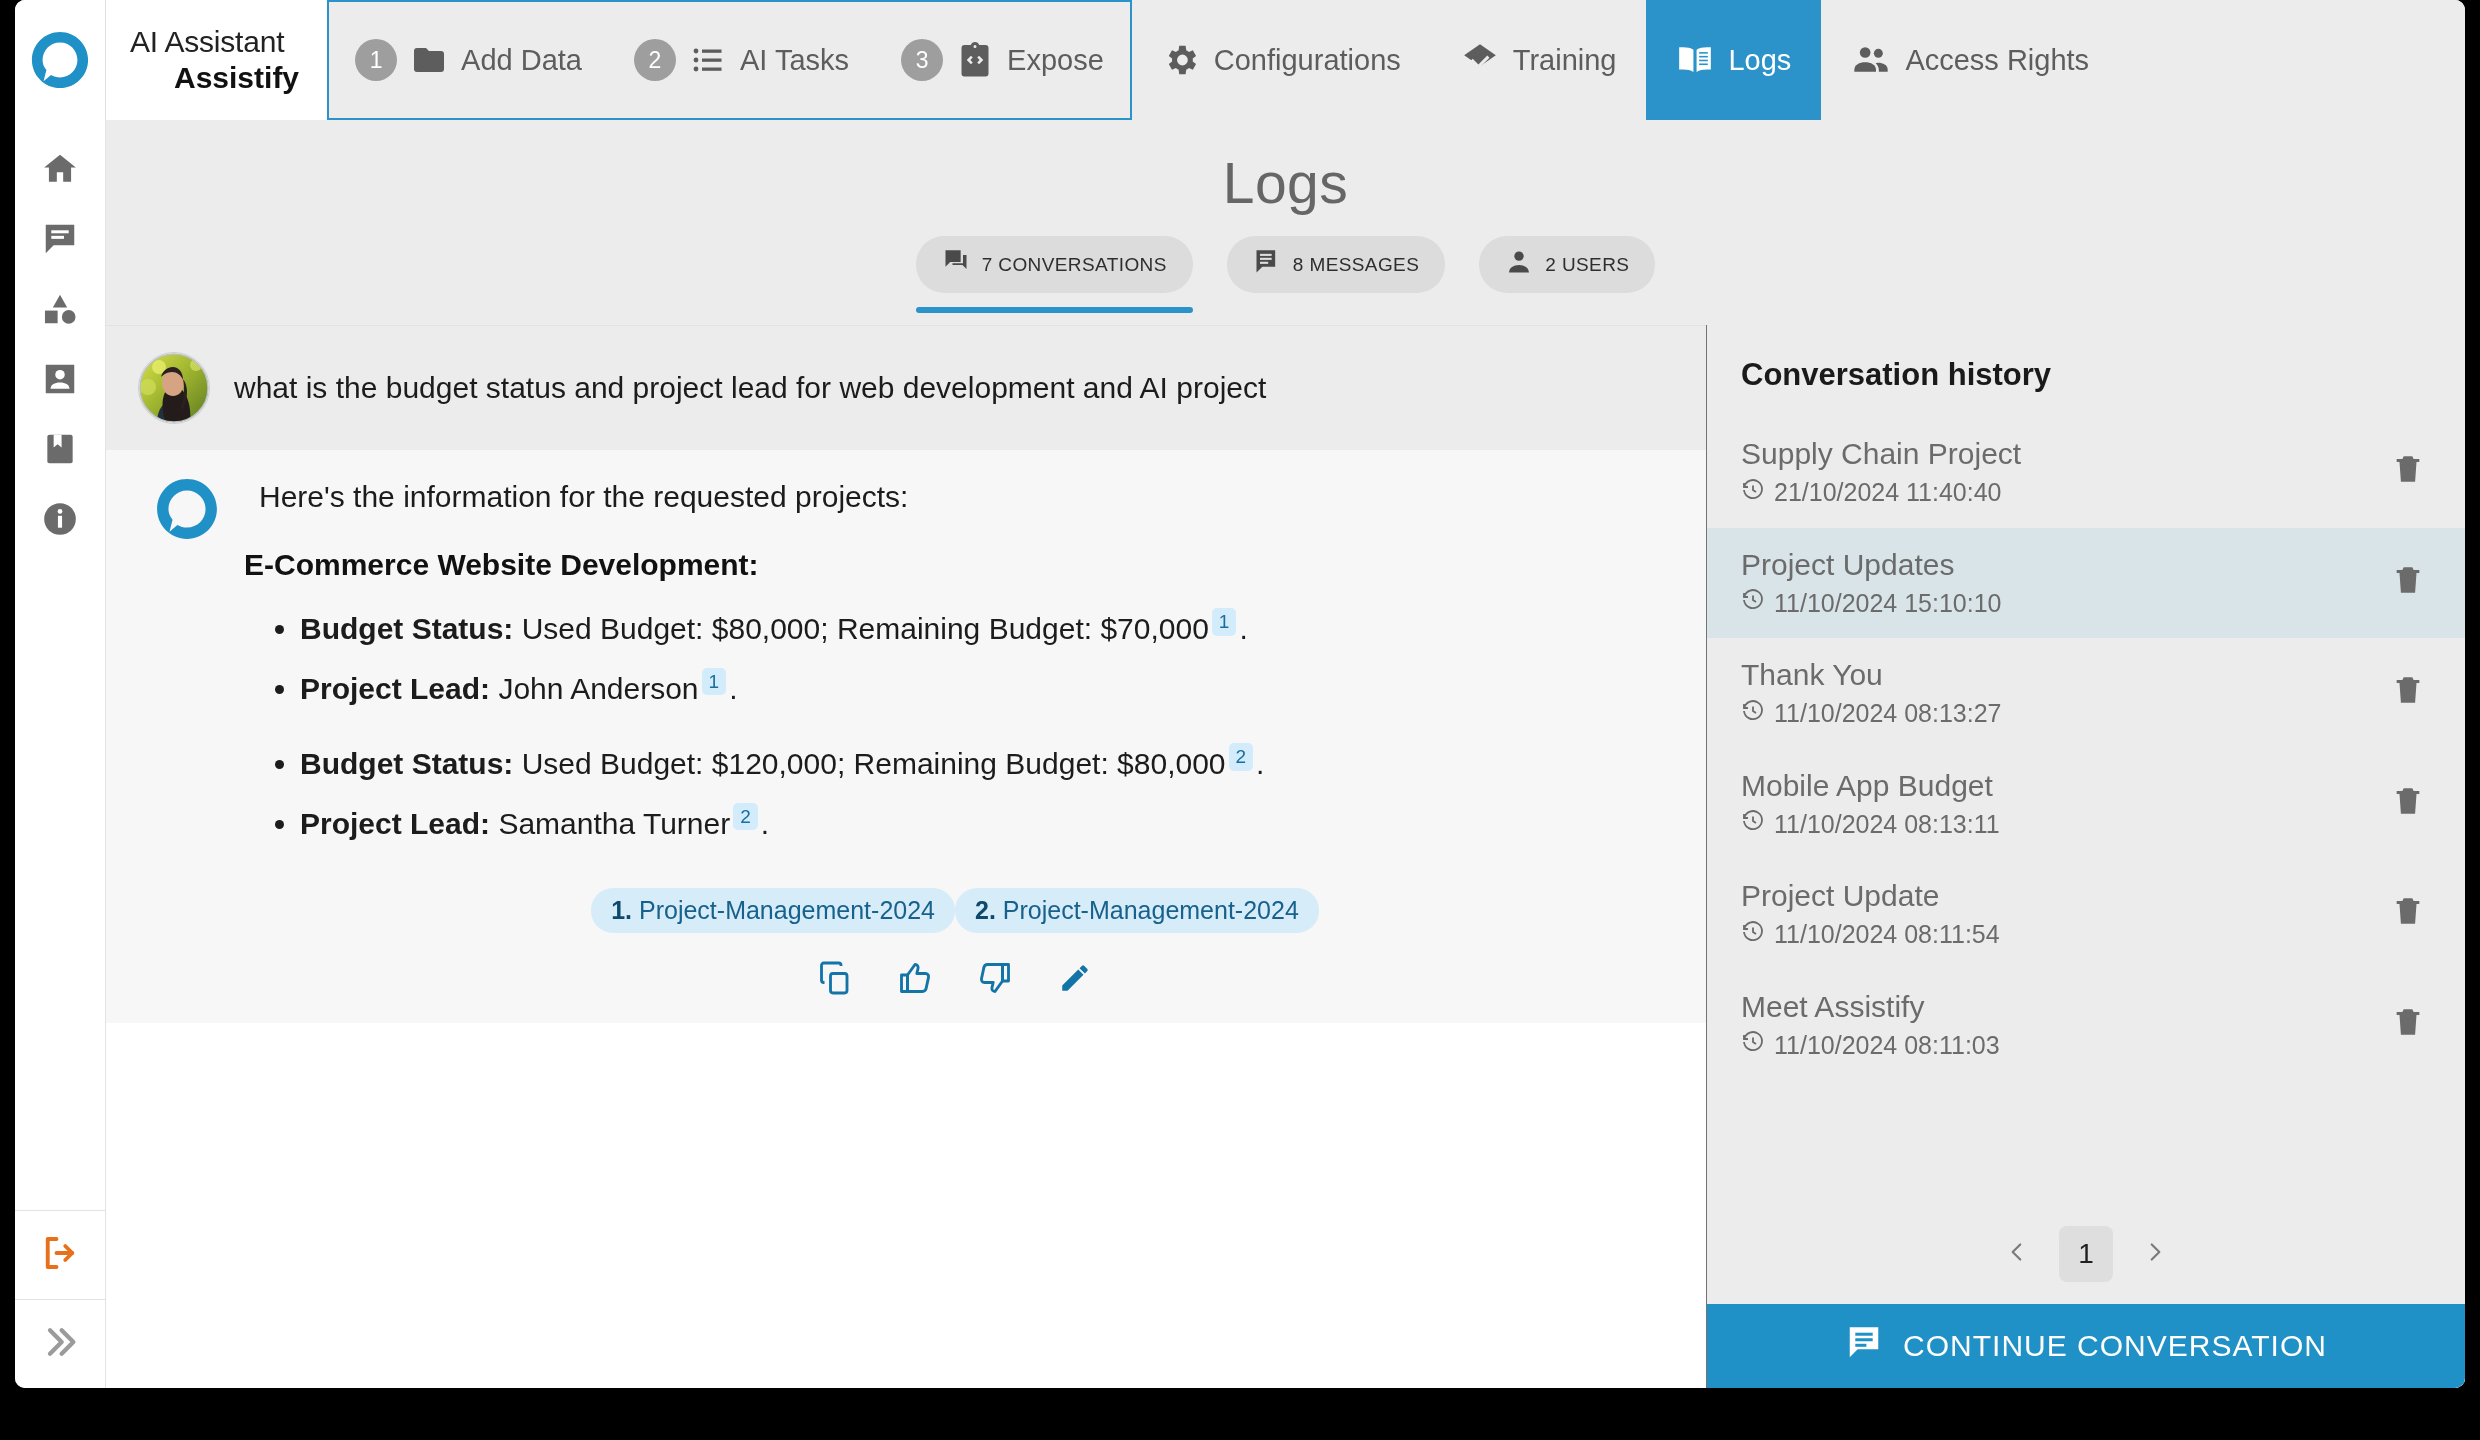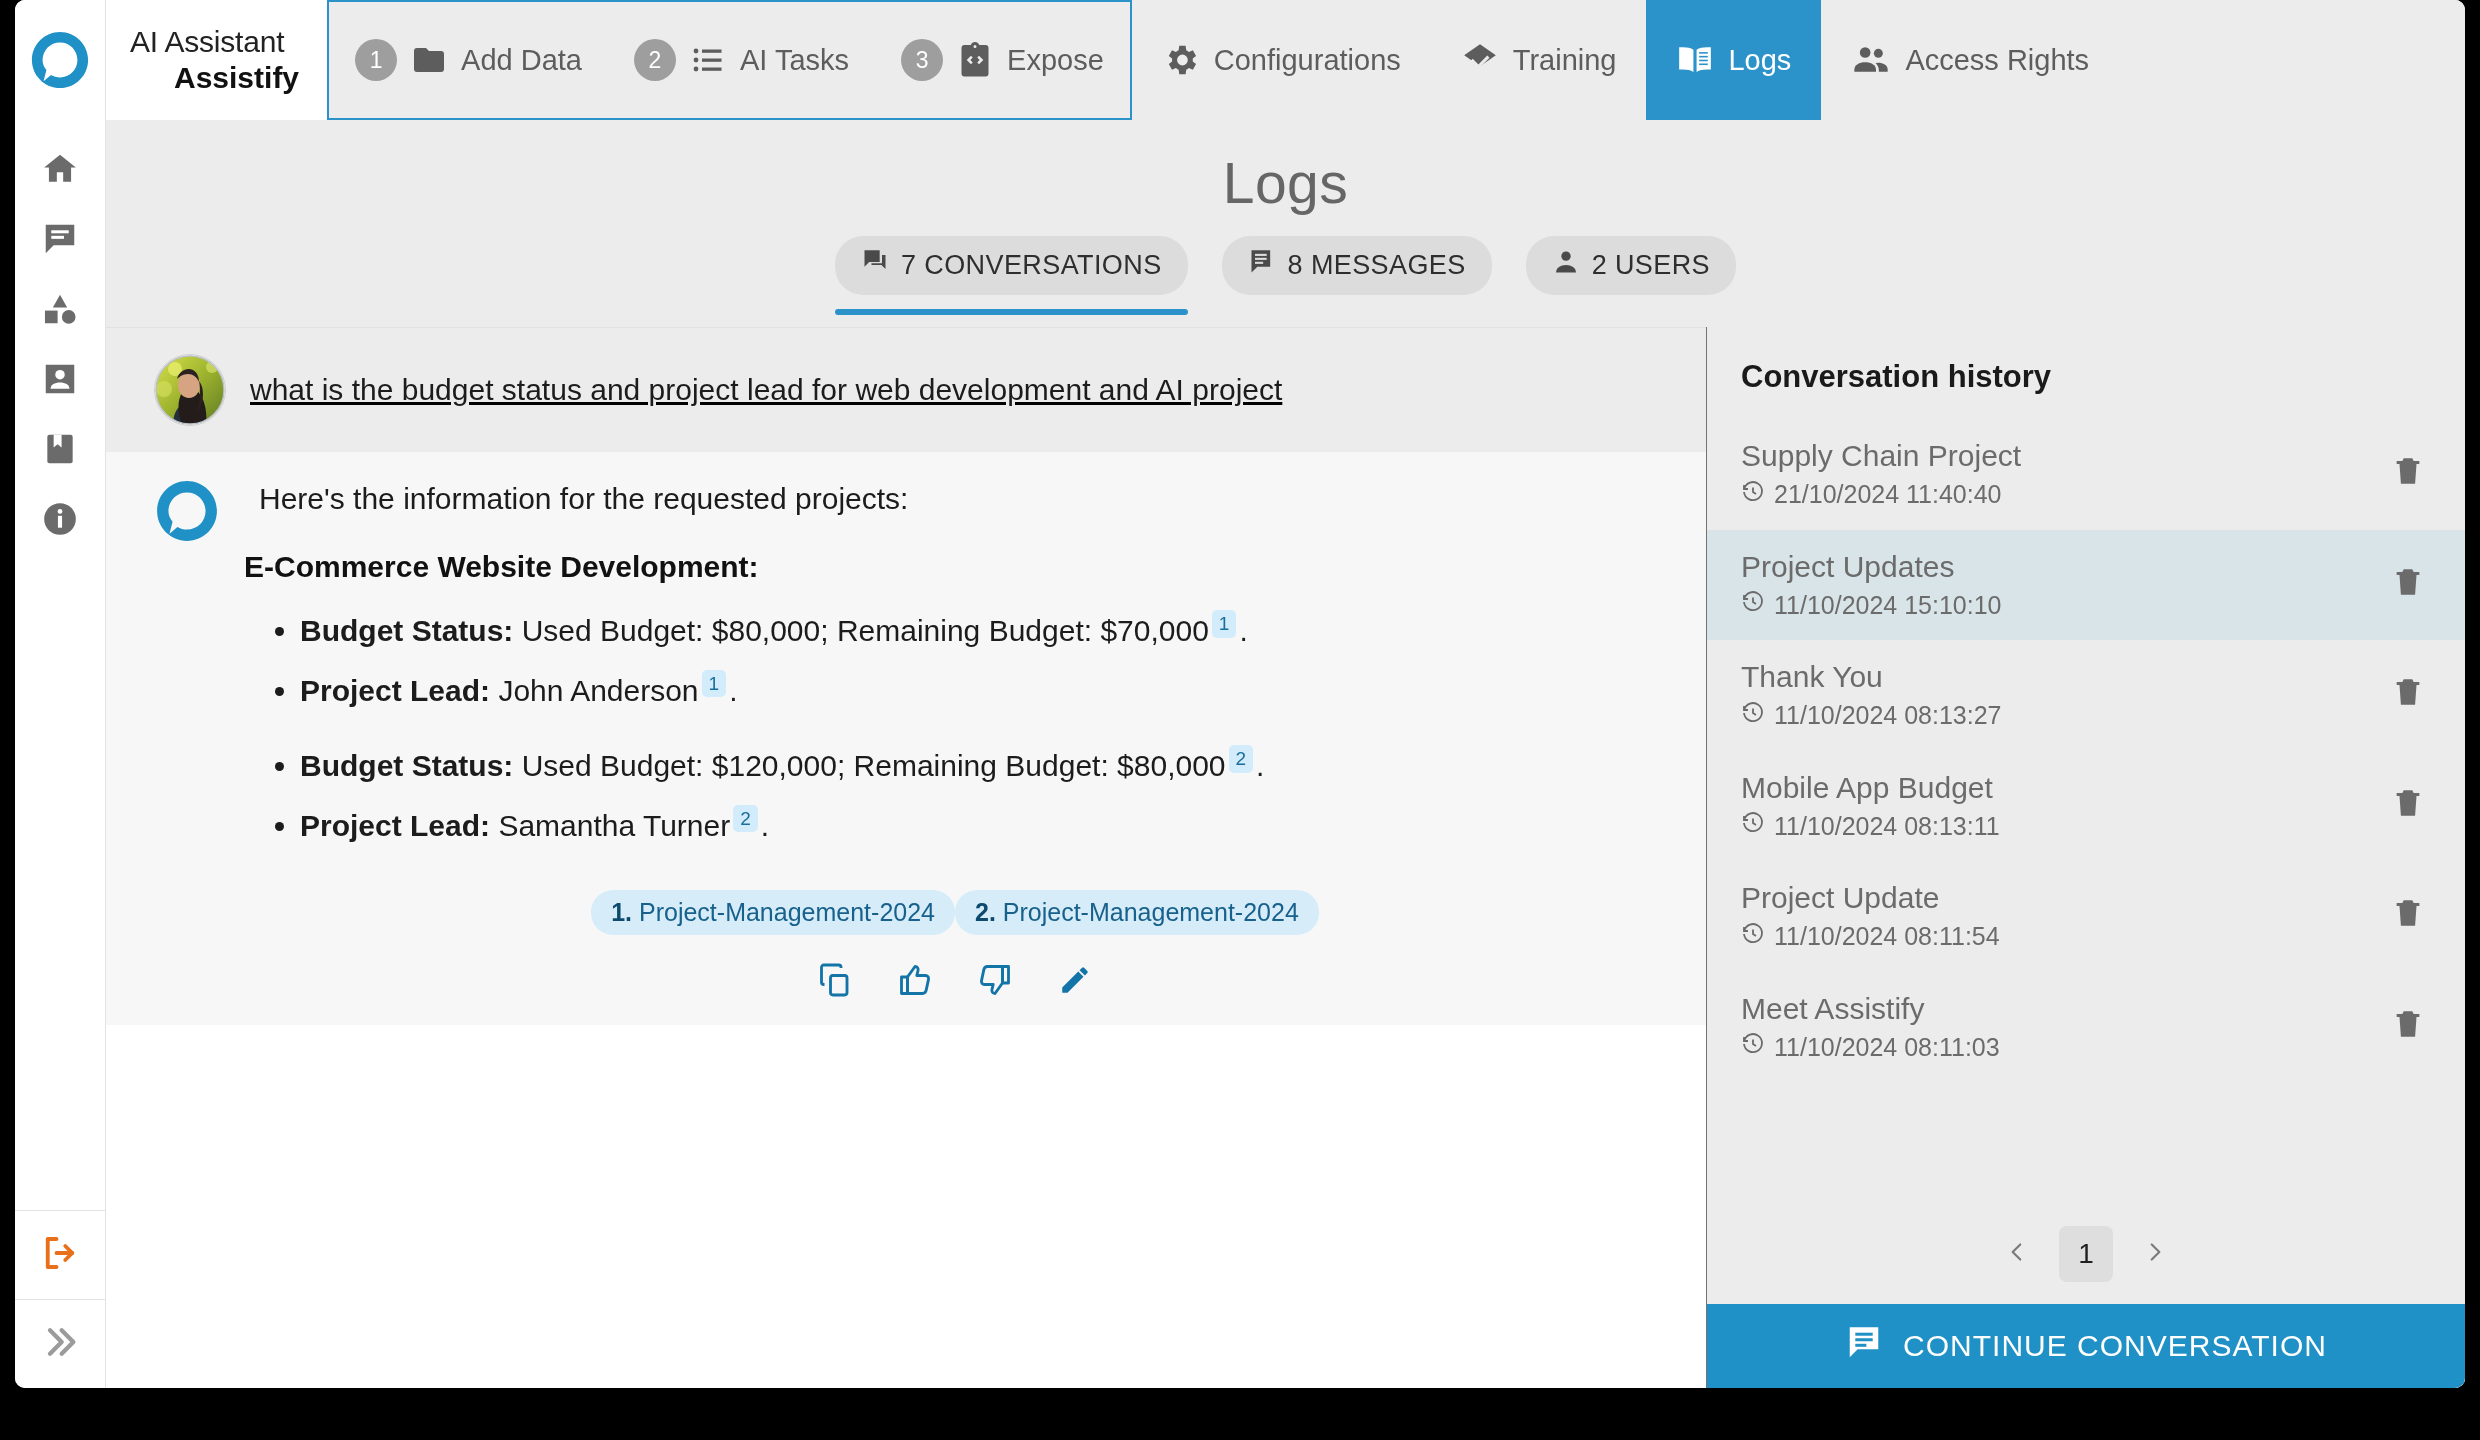--- a/index.html
+++ b/index.html
@@ -46,30 +46,30 @@
   .rail-bottom .rail-btn{width:100%;height:88px;}
   .rail-sep{border-top:1px solid #e3e3e3;}
 
   
   .main{flex:1;background:#ececec;display:flex;flex-direction:column;min-width:0;}
   .page-title{text-align:center;font-size:57px;color:#666;font-weight:400;
               padding:30px 0 10px;letter-spacing:.5px;}
   .tabs{display:flex;justify-content:center;gap:34px;padding-top:10px;}
   .tab{display:flex;flex-direction:column;align-items:center;cursor:pointer;}
   .chip{display:flex;align-items:center;gap:12px;background:#dcdcdc;border-radius:28px;
-        padding:12px 26px;font-size:27px;color:#2e2e2e;letter-spacing:.4px;}
+        padding:12px 26px;font-size:19px;color:#2e2e2e;letter-spacing:.4px;}
   .tab-underline{height:6px;width:100%;background:transparent;margin-top:14px;border-radius:3px;}
   .tab.active .tab-underline{background:#2b93c9;}
 
   .content{flex:1;display:flex;min-height:0;margin-top:12px;}
 
   
   .chat{flex:1;min-width:0;background:#f7f7f7;display:flex;flex-direction:column;
         border-top:1px solid #e2e2e2;}
-  .msg-user{background:#ececec;display:flex;align-items:center;gap:24px;padding:26px 40px 26px 48px;text-decoration:underline;}
+  .msg-user{background:#ececec;display:flex;align-items:center;gap:24px;padding:26px 40px 26px 32px;}
   .avatar{width:70px;height:70px;border-radius:50%;flex:none;overflow:hidden;
           border:1px solid #cfcfcf;}
   .msg-user-text{font-size:30px;color:#1c1c1c;}
   .msg-bot{background:#f7f7f7;padding:30px 40px 10px 48px;display:flex;gap:24px;align-items:flex-start;}
   .bot-avatar{width:66px;height:66px;flex:none;margin-top:-4px;}
   .bot-body{flex:1;min-width:0;font-size:30px;color:#1c1c1c;}
   .bot-body p{margin:0 15px 34px;}
   .bot-body h4{margin:0 0 26px;font-size:30px;font-weight:bold;color:#111;}
   .bot-body ul{margin:0 0 34px;padding-left:56px;}
   .bot-body li{margin-bottom:18px;line-height:1.35;}

